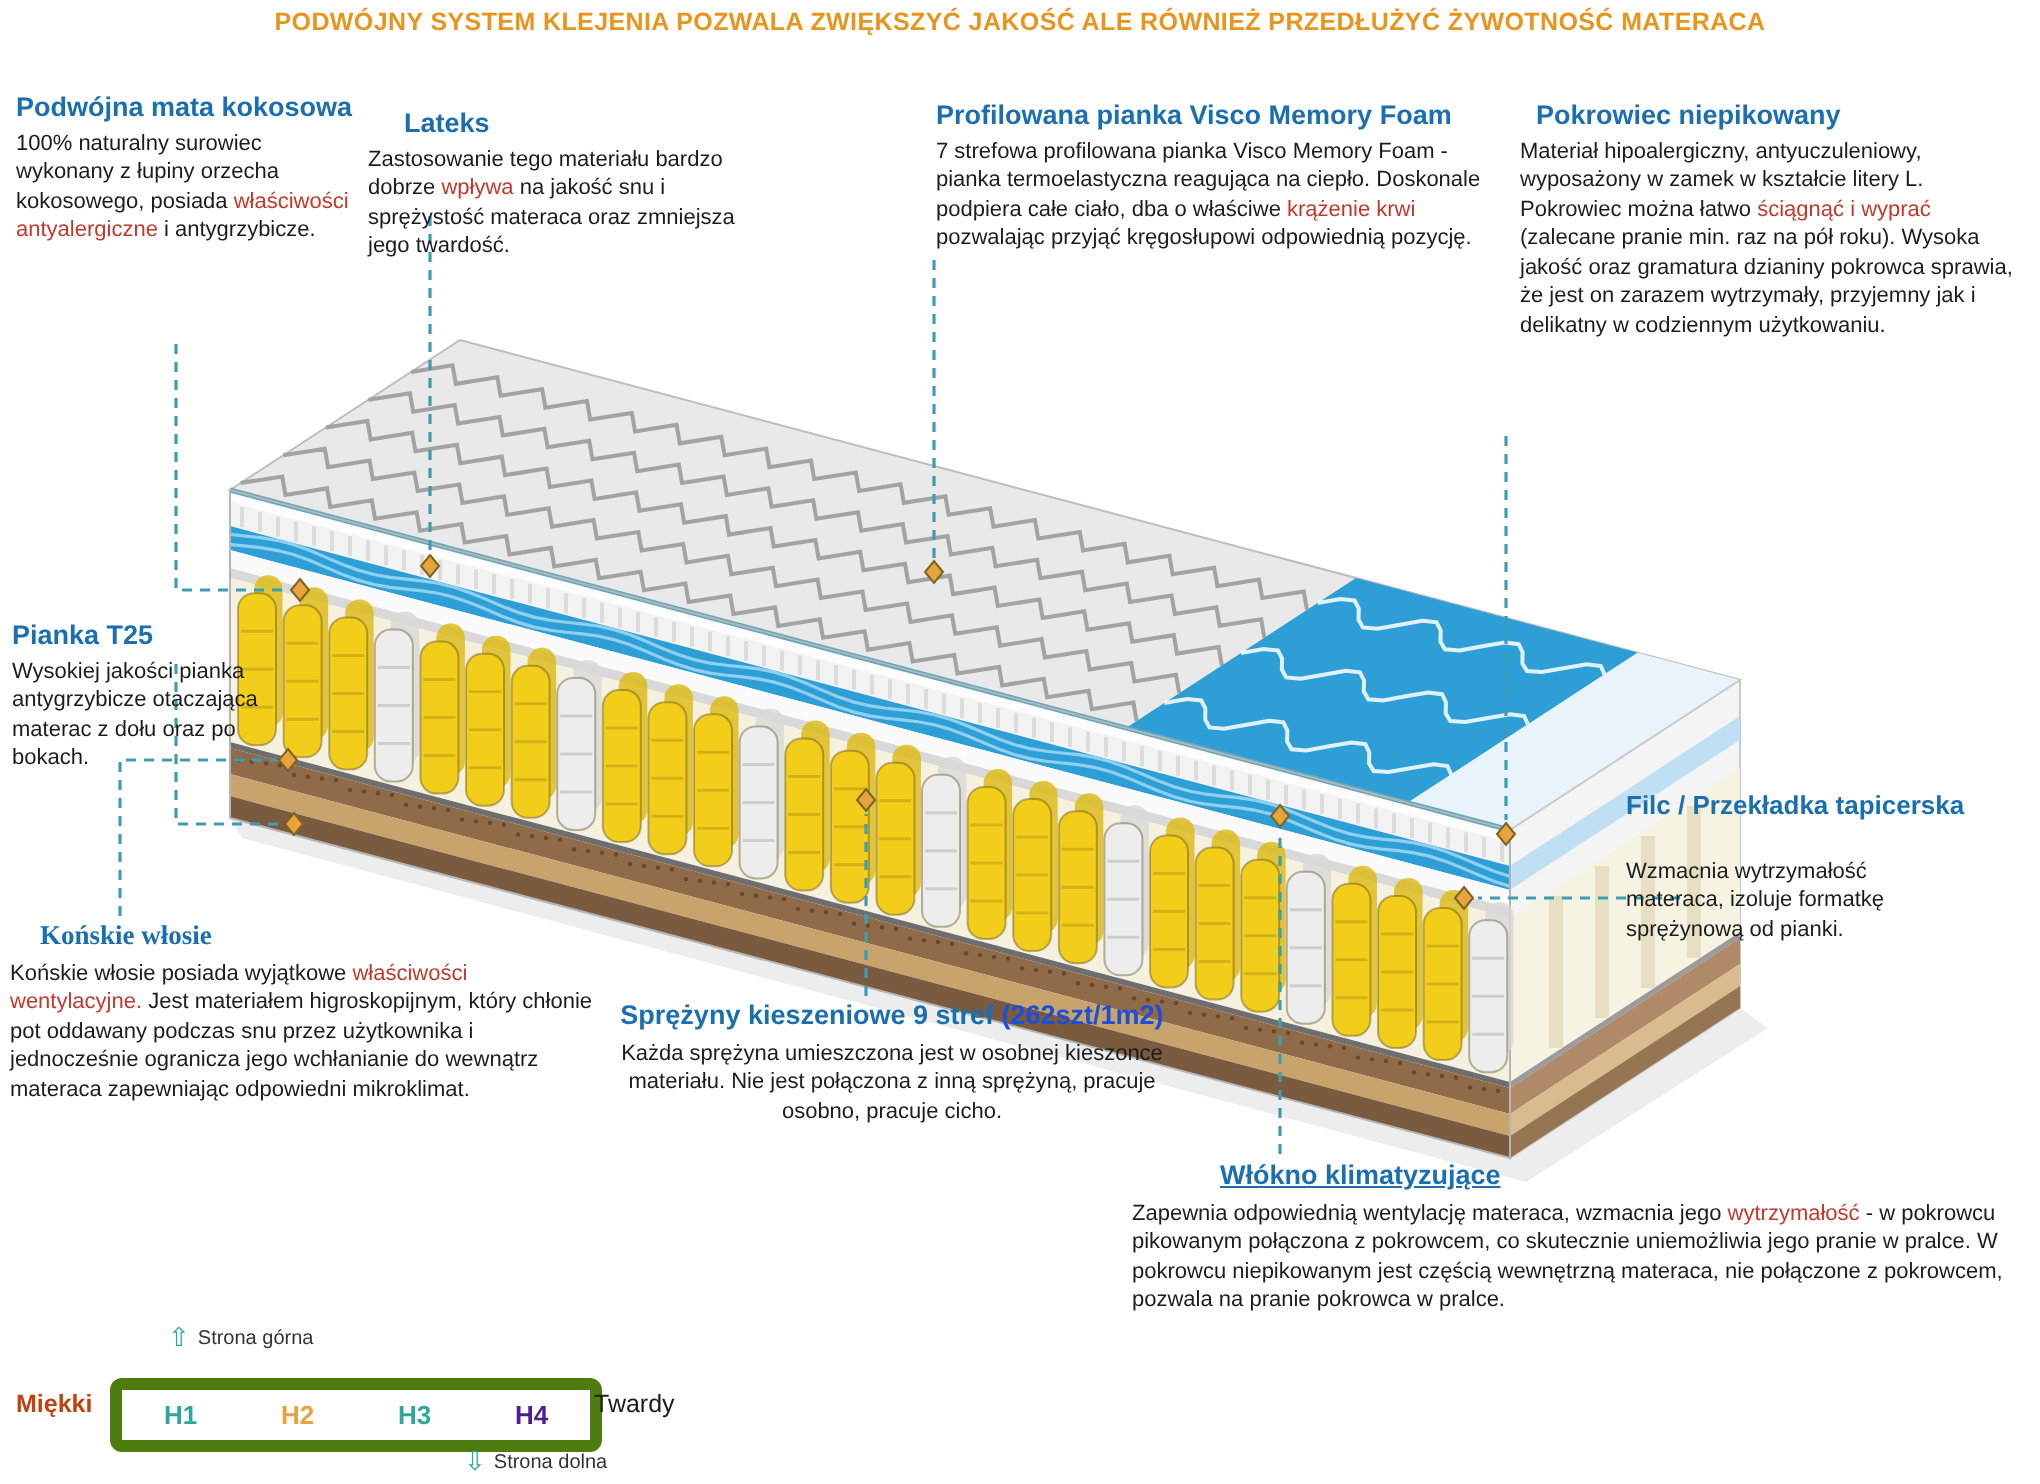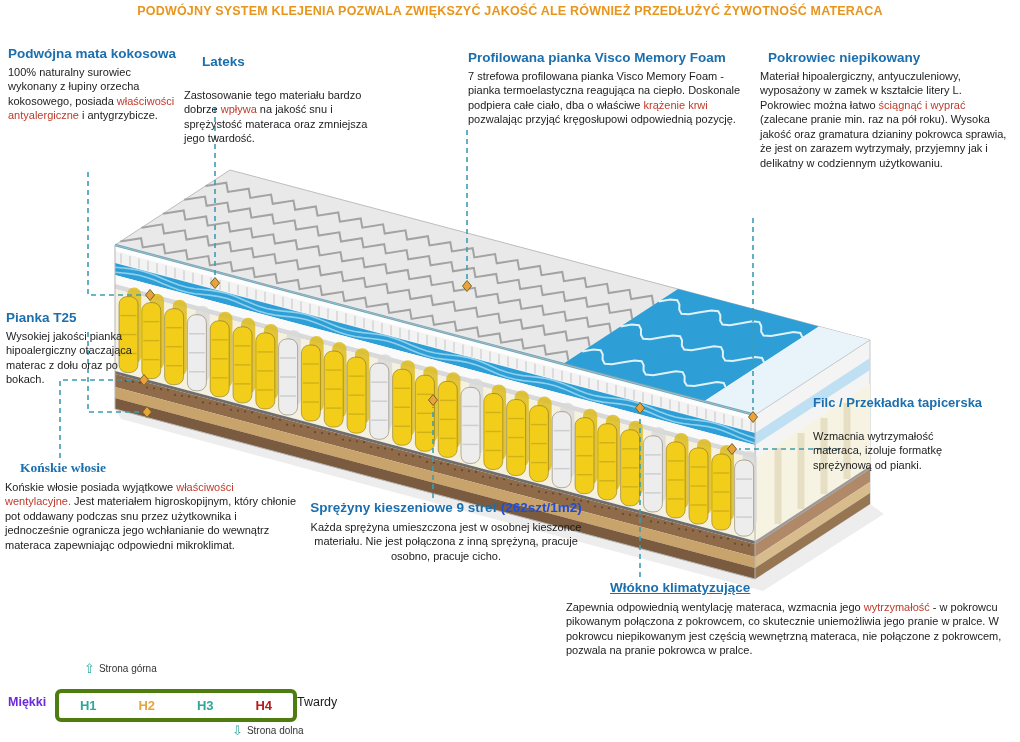--- a/index.html
+++ b/index.html
@@ -18,25 +18,25 @@
   .ann-title{color:#1B6FAE;font-weight:bold;font-size:13.5px;line-height:1.15;}
   .ann-title .suffix{color:#1d4ed8;}
   .ann-body{font-size:11px;line-height:1.32;color:#1c1c1c;}
   .hl{color:#C0392B;}
   .center{text-align:center;}
   .nowrap{white-space:nowrap;}
   .scale-wrap{position:absolute;z-index:2;left:0;top:655px;width:340px;height:85px;}
   .scale-top{position:absolute;left:84px;top:6px;font-size:10px;color:#333;}
   .scale-bottom{position:absolute;left:232px;top:68px;font-size:10px;color:#333;}
   .arr{color:#2FA89B;font-size:13px;margin-right:4px;vertical-align:-1px;}
-  .scale-soft{position:absolute;left:8px;top:40px;font-size:12.5px;font-weight:bold;color:#6d28d9;}
+  .scale-soft{position:absolute;left:8px;top:40px;font-size:12.5px;font-weight:bold;color:#c2410c;}
   .scale-hard{position:absolute;left:297px;top:40px;font-size:12.5px;font-weight:normal;color:#1c1c1c;}
   .scale-box{
     position:absolute;left:55px;top:34px;width:234px;height:25px;
-    border:4px solid #4d7c0f;border-radius:6px;
+    border:6px solid #4d7c0f;border-radius:6px;
     display:flex;align-items:center;justify-content:space-around;
     font-size:13px;font-weight:bold;background:#fff;
   }
 </style>
 </head>
 <body>
 
 <svg id="mattress-svg" class="layer-svg" width="1020" height="742" viewBox="0 0 1020 742">
     <g>
       <polygon points="115,409 755,579 870,504 884,514 763,591 121,419" fill="rgba(0,0,0,0.07)"></polygon>
@@ -411,36 +411,36 @@
 
 <div class="header-banner">PODWÓJNY SYSTEM KLEJENIA POZWALA ZWIĘKSZYĆ JAKOŚĆ ALE RÓWNIEŻ PRZEDŁUŻYĆ ŻYWOTNOŚĆ MATERACA</div>
 
 <div class="ann" style="left:8px;top:46px;width:172px;">
   <div class="ann-title">Podwójna mata kokosowa</div>
   <div class="ann-body" style="margin-top:3px;"><span>100% naturalny surowiec wykonany z łupiny orzecha kokosowego, posiada </span><span class="hl">właściwości antyalergiczne</span><span> i antygrzybicze.</span></div>
 </div>
 
 <div class="ann" style="left:184px;top:54px;width:192px;">
   <div class="ann-title" style="padding-left:18px;">Lateks</div>
-  <div class="ann-body" style="margin-top:18px;"><span>Zastosowanie tego materiału bardzo dobrze </span><span class="hl">wpływa</span><span> na jakość snu i sprężystość materaca oraz zmniejsza jego twardość.</span></div>
+  <div class="ann-body" style="margin-top:3px;"><span>Zastosowanie tego materiału bardzo dobrze </span><span class="hl">wpływa</span><span> na jakość snu i sprężystość materaca oraz zmniejsza jego twardość.</span></div>
 </div>
 
 <div class="ann" style="left:468px;top:50px;width:282px;">
   <div class="ann-title">Profilowana pianka Visco Memory Foam</div>
   <div class="ann-body" style="margin-top:3px;"><span>7 strefowa profilowana pianka Visco Memory Foam - pianka termoelastyczna reagująca na ciepło. Doskonale podpiera całe ciało, dba o właściwe </span><span class="hl">krążenie krwi</span><span> pozwalając przyjąć kręgosłupowi odpowiednią pozycję.</span></div>
 </div>
 
 <div class="ann" style="left:760px;top:50px;width:250px;">
   <div class="ann-title" style="padding-left:8px;">Pokrowiec niepikowany</div>
   <div class="ann-body" style="margin-top:3px;"><span>Materiał hipoalergiczny, antyuczuleniowy, wyposażony w zamek w kształcie litery L. Pokrowiec można łatwo </span><span class="hl">ściągnąć i wyprać</span><span> (zalecane pranie min. raz na pół roku). Wysoka jakość oraz gramatura dzianiny pokrowca sprawia, że jest on zarazem wytrzymały, przyjemny jak i delikatny w codziennym użytkowaniu.</span></div>
 </div>
 
 <div class="ann" style="left:6px;top:310px;width:152px;">
   <div class="ann-title">Pianka T25</div>
-  <div class="ann-body" style="margin-top:3px;">Wysokiej jakości pianka hipoalergiczny otaczająca materac z dołu oraz po bokach.</div>
+  <div class="ann-body" style="margin-top:3px;">Wysokiej jakości pianka antygrzybicze otaczająca materac z dołu oraz po bokach.</div>
 </div>
 
 <div class="ann" style="left:5px;top:460px;width:292px;">
   <div class="ann-title" style="padding-left:15px;font-family:Liberation Serif, serif;">Końskie włosie</div>
   <div class="ann-body" style="margin-top:4px;"><span>Końskie włosie posiada wyjątkowe </span><span class="hl">właściwości wentylacyjne.</span><span> Jest materiałem higroskopijnym, który chłonie pot oddawany podczas snu przez użytkownika i jednocześnie ogranicza jego wchłanianie do wewnątrz materaca zapewniając odpowiedni mikroklimat.</span></div>
 </div>
 
 <div class="ann center" style="left:294px;top:500px;width:304px;">
   <div class="ann-title nowrap"><span>Sprężyny kieszeniowe 9 stref</span><span class="suffix"> (262szt/1m2)</span></div>
   <div class="ann-body" style="margin-top:4px;">Każda sprężyna umieszczona jest w osobnej kieszonce materiału. Nie jest połączona z inną sprężyną, pracuje osobno, pracuje cicho.</div>
@@ -458,19 +458,19 @@
 
 <div class="scale-wrap">
   <div class="scale-top">
     <span class="arr">⇧</span><span>Strona górna</span>
   </div>
   <span class="scale-soft">Miękki</span>
   <div class="scale-box">
     <span class="lvl" style="color: rgb(47, 168, 155);">H1</span>
     <span class="lvl" style="color: rgb(232, 163, 61);">H2</span>
     <span class="lvl" style="color: rgb(47, 168, 155);">H3</span>
-    <span class="lvl" style="color: #b91c1c; text-align: center;">H4</span>
+    <span class="lvl" style="color: #4c1d95; text-align: center;">H4</span>
   </div>
   <span class="scale-hard">Twardy</span>
   <div class="scale-bottom">
     <span class="arr">⇩</span><span>Strona dolna</span>
   </div>
 </div>
 
 </body></html>

